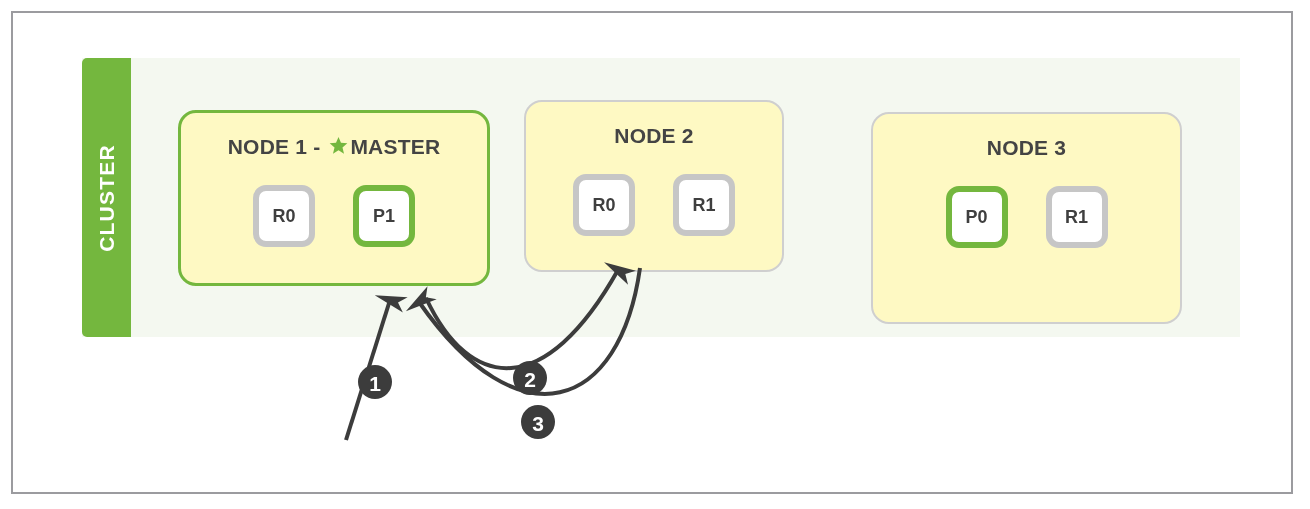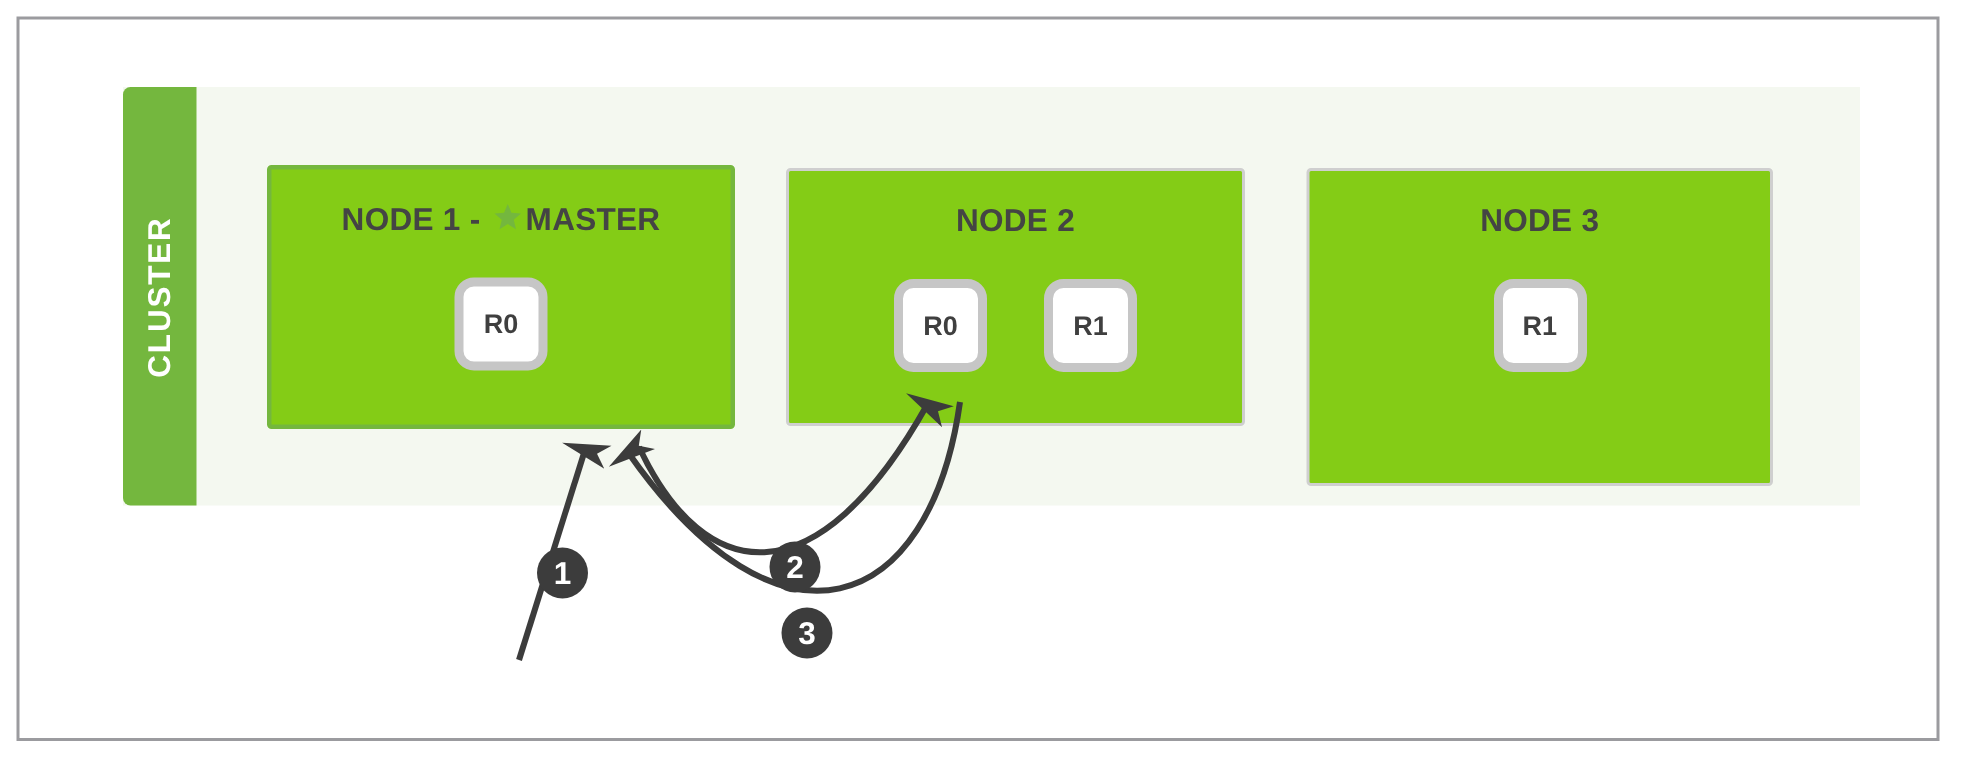--- a/index.html
+++ b/index.html
@@ -57,22 +57,22 @@
     color: #ffffff;
     font-size: 21px;
     font-weight: bold;
     letter-spacing: 1.2px;
     font-family: "Liberation Sans", sans-serif;
   }
   
   .node-box {
     position: absolute;
     box-sizing: border-box;
-    background: #84cc16;
-    border-radius: 3px;
+    background: #fef9c3;
+    border-radius: 18px;
   }
   .node-box.normal {
     border: 2px solid #cfcfcf;
   }
   .node-box.master {
     border: 3px solid #74b73e;
   }
   .node-title {
     position: absolute;
     top: 22px;
@@ -155,34 +155,36 @@
   </div>
 
   <div class="node-box master" style="left:178px; top:110px; width:312px; height:176px;">
     <div class="node-title">
       <span>NODE 1 - </span><span class="star-icon"><svg width="19" height="19" viewBox="0 0 20 20" aria-hidden="true">
             <polygon points="10,1 12.6,7.2 19.3,7.7 14.2,12.1 15.8,18.7 10,15.1 4.2,18.7 5.8,12.1 0.7,7.7 7.4,7.2" fill="#74b73e"></polygon>
           </svg></span><span>MASTER</span>
     </div>
     <div class="shards">
       <div class="shard replica">R0</div>
-    </div>
-  </div>
-
-  <div class="node-box normal" style="left:524px; top:112px; width:306px; height:172px;">
+      <div class="shard primary">P1</div>
+    </div>
+  </div>
+
+  <div class="node-box normal" style="left:524px; top:100px; width:260px; height:172px;">
     <div class="node-title">NODE 2</div>
     <div class="shards">
       <div class="shard replica">R0</div>
       <div class="shard replica">R1</div>
     </div>
   </div>
 
   <div class="node-box normal" style="left:871px; top:112px; width:311px; height:212px;">
     <div class="node-title">NODE 3</div>
     <div class="shards">
+      <div class="shard primary">P0</div>
       <div class="shard replica">R1</div>
     </div>
   </div>
 
   <svg class="arrows-layer" viewBox="0 0 1310 509">
     <defs>
       <marker id="arrowhead" markerWidth="7" markerHeight="8" refX="2.2" refY="4" orient="auto" markerUnits="strokeWidth">
         <path d="M0.2,8 L2.2,0 L4.2,8 L2.2,6.1 Z" fill="#3c3c3c"></path>
       </marker>
     </defs>

